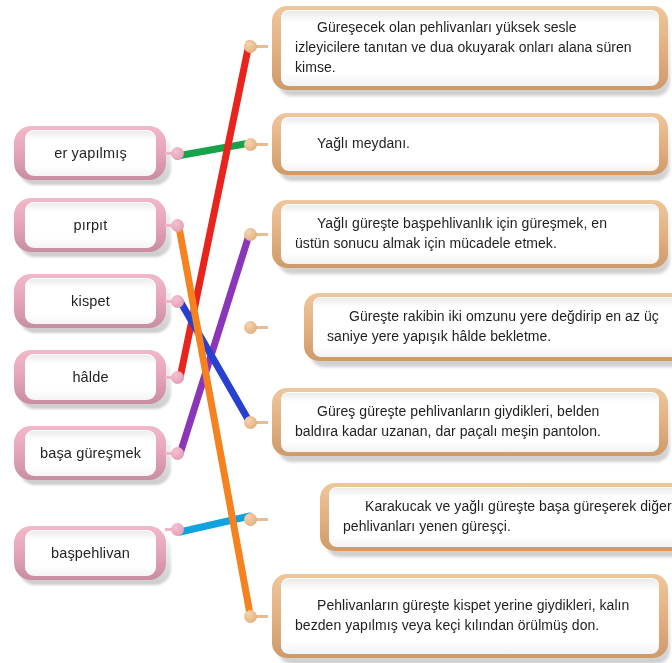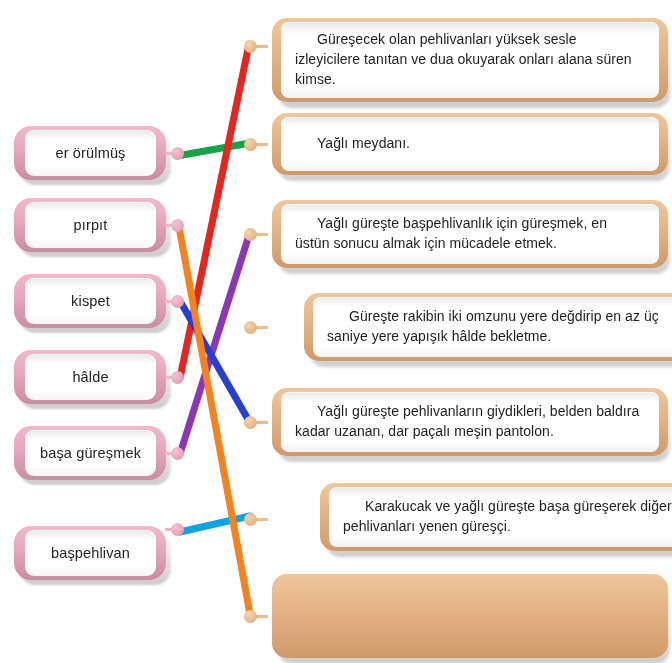--- a/index.html
+++ b/index.html
@@ -167,21 +167,21 @@
       <line x1="180" y1="301" x2="249" y2="421" stroke="#2740cf" stroke-width="7" stroke-linecap="round"></line>
       <line x1="180" y1="532" x2="250" y2="516" stroke="#0fa3e0" stroke-width="7" stroke-linecap="round"></line>
       <line x1="179" y1="227" x2="250" y2="614" stroke="#f5821f" stroke-width="7" stroke-linecap="round"></line>
     </svg>
 
   <div id="terms-layer">
       <div class="term-card" style="top: 126px;">
         <div class="tc-shadow"></div>
         <div class="tc-frame"></div>
         <div class="tc-inner">
-          <span class="tc-label">er örülmüş</span>
+          <span class="tc-label">er yapılmış</span>
         </div>
       </div>
       <div class="term-stub" style="left: 165px; top: 152px;"></div>
       <div class="term-dot" style="left: 171px; top: 147px;"></div>
       <div class="term-card" style="top: 198px;">
         <div class="tc-shadow"></div>
         <div class="tc-frame"></div>
         <div class="tc-inner">
           <span class="tc-label">pırpıt</span>
         </div>
@@ -219,21 +219,21 @@
         <div class="tc-shadow"></div>
         <div class="tc-frame"></div>
         <div class="tc-inner">
           <span class="tc-label">başpehlivan</span>
         </div>
       </div>
       <div class="term-stub" style="left: 165px; top: 528px;"></div>
       <div class="term-dot" style="left: 171px; top: 523px;"></div>
     </div>
   <div id="defs-layer">
-      <div class="def-card" style="top: 18px; height: 84px;">
+      <div class="def-card" style="top: 6px; height: 84px;">
         <div class="dc-shadow"></div>
         <div class="dc-frame"></div>
         <div class="dc-inner">
           <p class="dc-text">Güreşecek olan pehlivanları yüksek sesle izleyicilere tanıtan ve dua okuyarak onları alana süren kimse.</p>
         </div>
       </div>
       <div class="def-stub" style="left: 254px; top: 45px;"></div>
       <div class="def-dot" style="left: 244px; top: 40px;"></div>
       <div class="def-card" style="top: 113px; height: 62px;">
         <div class="dc-shadow"></div>
@@ -259,35 +259,38 @@
         <div class="dc-inner">
           <p class="dc-text">Güreşte rakibin iki omzunu yere değdirip en az üç saniye yere yapışık hâlde bekletme.</p>
         </div>
       </div>
       <div class="def-stub" style="left: 254px; top: 326px;"></div>
       <div class="def-dot" style="left: 244px; top: 321px;"></div>
       <div class="def-card" style="top: 388px; height: 68px;">
         <div class="dc-shadow"></div>
         <div class="dc-frame"></div>
         <div class="dc-inner">
-          <p class="dc-text">Yağlı güreşte pehlivanların giydikleri, belden baldıra kadar uzanan, dar paçalı meşin pantolon.</p>
+          <p class="dc-text">Güreş güreşte pehlivanların giydikleri, belden baldıra kadar uzanan, dar paçalı meşin pantolon.</p>
         </div>
       </div>
       <div class="def-stub" style="left: 254px; top: 421px;"></div>
       <div class="def-dot" style="left: 244px; top: 416px;"></div>
       <div class="def-card" style="top: 483px; height: 68px; margin-left: 48px;">
         <div class="dc-shadow"></div>
         <div class="dc-frame"></div>
         <div class="dc-inner">
           <p class="dc-text">Karakucak ve yağlı güreşte başa güreşerek diğer pehlivanları yenen güreşçi.</p>
         </div>
       </div>
       <div class="def-stub" style="left: 254px; top: 518px;"></div>
       <div class="def-dot" style="left: 244px; top: 513px;"></div>
       <div class="def-card" style="top: 574px; height: 84px;">
         <div class="dc-shadow"></div>
         <div class="dc-frame"></div>
+        <div class="dc-inner">
+          <p class="dc-text">Pehlivanların güreşte kispet yerine giydikleri, kalın bezden yapılmış veya keçi kılından örülmüş don.</p>
+        </div>
       </div>
       <div class="def-stub" style="left: 254px; top: 615px;"></div>
       <div class="def-dot" style="left: 244px; top: 610px;"></div>
     </div>
 
 </div>
 
 </body></html>

